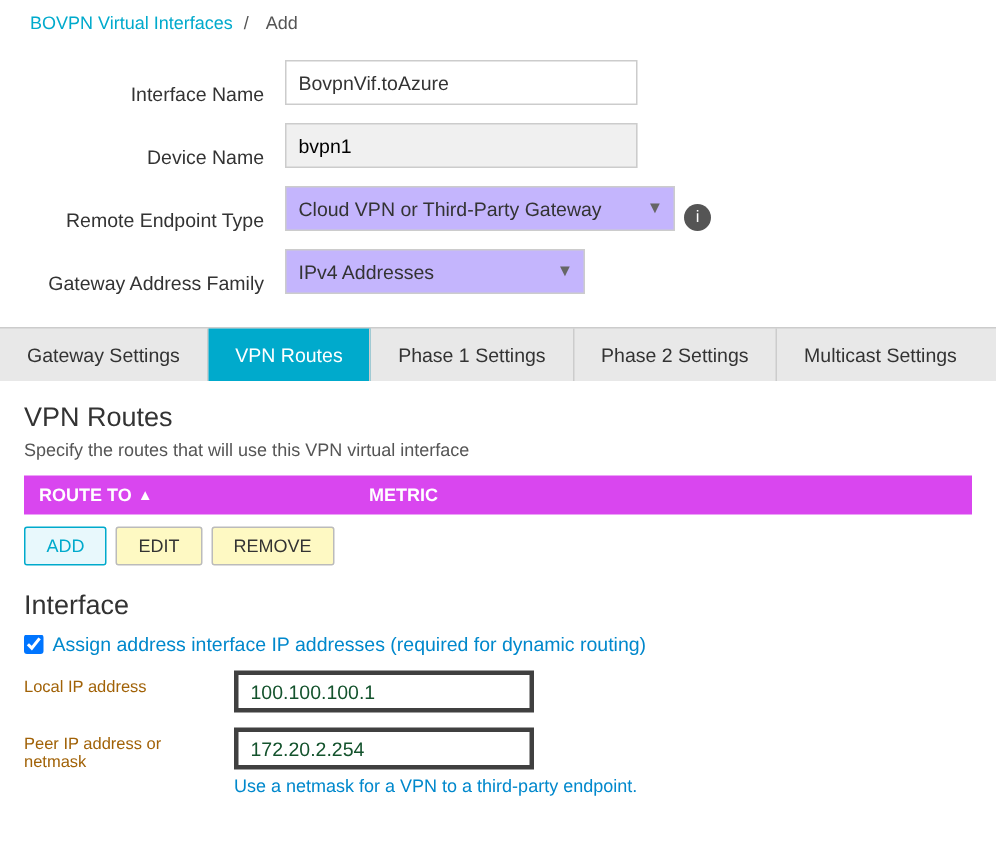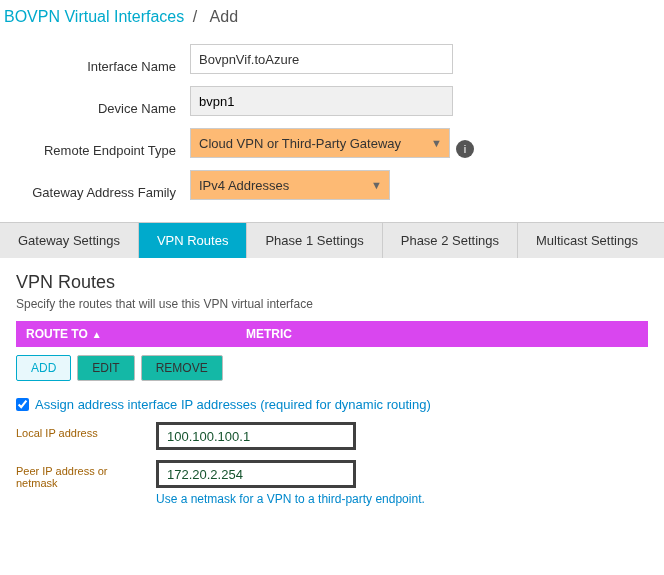--- a/index.html
+++ b/index.html
@@ -1,48 +1,48 @@
 <!DOCTYPE html>
 <html><head>
   <meta charset="utf-8">
   <style>
     * { box-sizing: border-box; margin: 0; padding: 0; }
     body { font-family: Arial, sans-serif; font-size: 13px; color: #333; background: #fff; width: 664px; }
 
-    .breadcrumb { padding: 8px 4px; font-size: 16px; color: #555; }
+    .breadcrumb { padding: 8px 20px; font-size: 12px; color: #555; }
     .breadcrumb a { color: #00aacc; text-decoration: none; }
     .breadcrumb span { margin: 0 4px; }
 
     .form-section { padding: 10px 20px 6px 20px; }
     .form-row { display: flex; align-items: flex-end; margin-bottom: 12px; }
     .form-label { width: 170px; text-align: right; padding-right: 14px; color: #333; font-size: 13px; flex-shrink: 0; }
-    .form-input { width: 263px; height: 30px; border: 1px solid #ccc; padding: 4px 8px; font-size: 13px; color: #333; outline: none; }
+    .form-input { width: 235px; height: 30px; border: 1px solid #ccc; padding: 4px 8px; font-size: 13px; color: #333; outline: none; }
     .form-input.readonly { background: #f0f0f0; color: #000000; }
     .form-select-wrap { position: relative; display: inline-block; }
-    .form-select { width: 260px; height: 30px; border: 1px solid #ccc; padding: 4px 28px 4px 8px; font-size: 13px; color: #333; appearance: none; background: #fdba74; outline: none; }
+    .form-select { width: 260px; height: 30px; border: 1px solid #ccc; padding: 4px 28px 4px 8px; font-size: 13px; color: #333; appearance: none; background: #c4b5fd; outline: none; }
     .form-select-arrow { position: absolute; right: 8px; top: 50%; transform: translateY(-50%); pointer-events: none; color: #666; font-size: 11px; }
     .info-icon { display: inline-flex; align-items: center; justify-content: center; width: 18px; height: 18px; background: #555; color: #fff; border-radius: 50%; font-size: 11px; margin-left: 6px; cursor: default; }
 
     .tabs { display: flex; background: #e8e8e8; border-top: 1px solid #ccc; margin-top: 4px; text-align: right; }
     .tab { padding: 10px 18px; font-size: 13px; cursor: pointer; color: #333; border-right: 1px solid #ccc; white-space: nowrap; }
     .tab:last-child { border-right: none; }
     .tab.active { background: #00aacc; color: #fff; }
 
     .content { padding: 14px 16px; }
     .section-title { font-size: 18px; font-weight: normal; color: #333; margin-bottom: 4px; }
     .section-desc { font-size: 12px; color: #555; margin-bottom: 10px; }
 
     .table-header { display: flex; background: #d946ef; color: #fff; font-size: 12px; font-weight: bold; }
     .th { padding: 6px 10px; }
     .th-route { width: 220px; display: flex; align-items: center; gap: 4px; }
     .th-metric { flex: 1; }
     .sort-arrow { font-size: 10px; }
 
     .action-bar { display: flex; gap: 6px; margin-top: 8px; margin-bottom: 16px; }
-    .action-btn { padding: 5px 14px; font-size: 12px; border: 1px solid #bbb; background: #14b8a6; cursor: pointer; color: #333; border-radius: 2px; }
+    .action-btn { padding: 5px 14px; font-size: 12px; border: 1px solid #bbb; background: #fef9c3; cursor: pointer; color: #333; border-radius: 2px; }
     .action-btn.primary { background: #e8f8fc; border-color: #00aacc; color: #00aacc; }
 
     .interface-section { margin-top: 4px; }
     .interface-title { font-size: 18px; font-weight: normal; color: #333; margin-bottom: 8px; }
     .checkbox-row { display: flex; align-items: center; gap: 6px; margin-bottom: 10px; }
     .checkbox-row label { font-size: 13px; color: #0088cc; cursor: pointer; }
     .field-row { display: flex; align-items: flex-start; margin-bottom: 10px; }
     .field-label { width: 140px; padding-right: 10px; font-size: 11px; color: #a16207; padding-top: 5px; }
     .field-input { width: 200px; height: 28px; border: 3px solid #404040; padding: 4px 8px; font-size: 13px; color: #14532d; outline: none; }
     .field-note { font-size: 12px; color: #0088cc; margin-top: 4px; }
@@ -107,20 +107,21 @@
     <div class="th th-metric">METRIC</div>
   </div>
 
   <div class="action-bar">
     <button class="action-btn primary">ADD</button>
     <button class="action-btn">EDIT</button>
     <button class="action-btn">REMOVE</button>
   </div>
 
   <div class="interface-section">
+    <div class="interface-title">Interface</div>
 
     <div class="checkbox-row">
       <input type="checkbox" id="assign-ip" checked="" style="">
       <label for="assign-ip">Assign address interface IP addresses (required for dynamic routing)</label>
     </div>
 
     <div class="field-row">
       <div class="field-label">Local IP address</div>
       <div class="field-col">
         <input class="field-input" type="text" value="100.100.100.1" style="">

